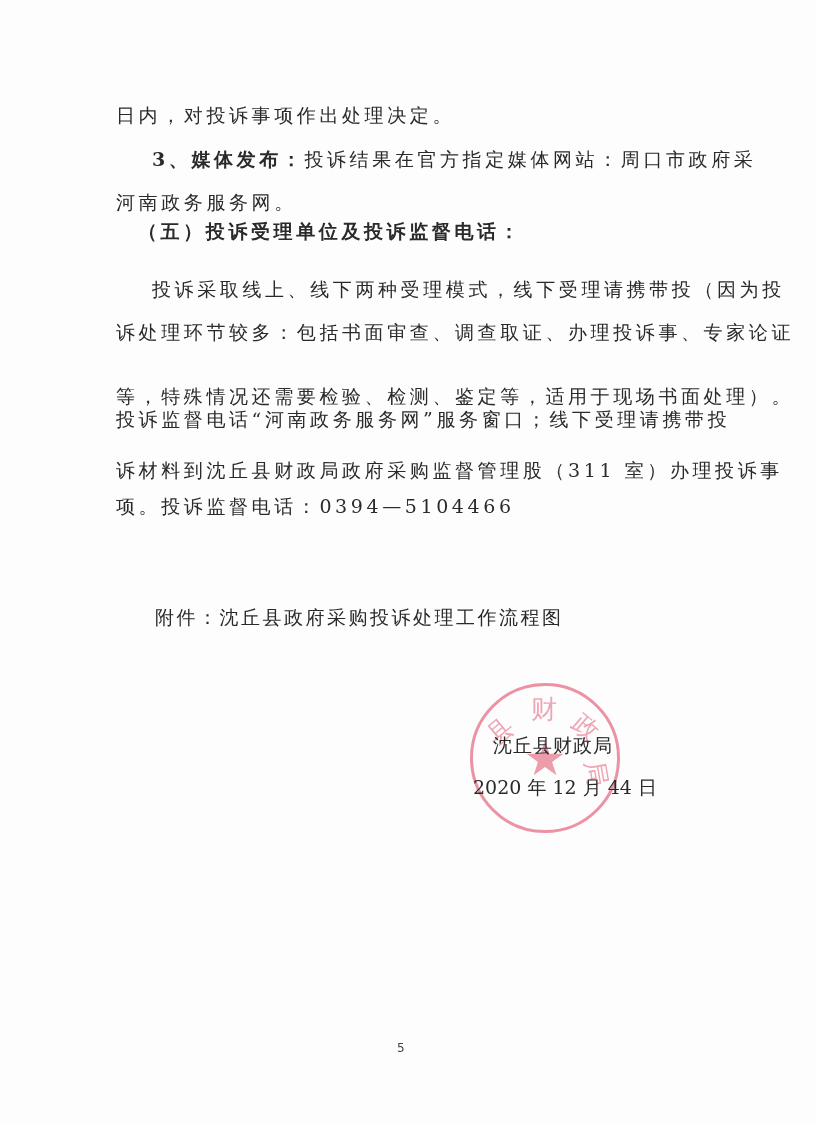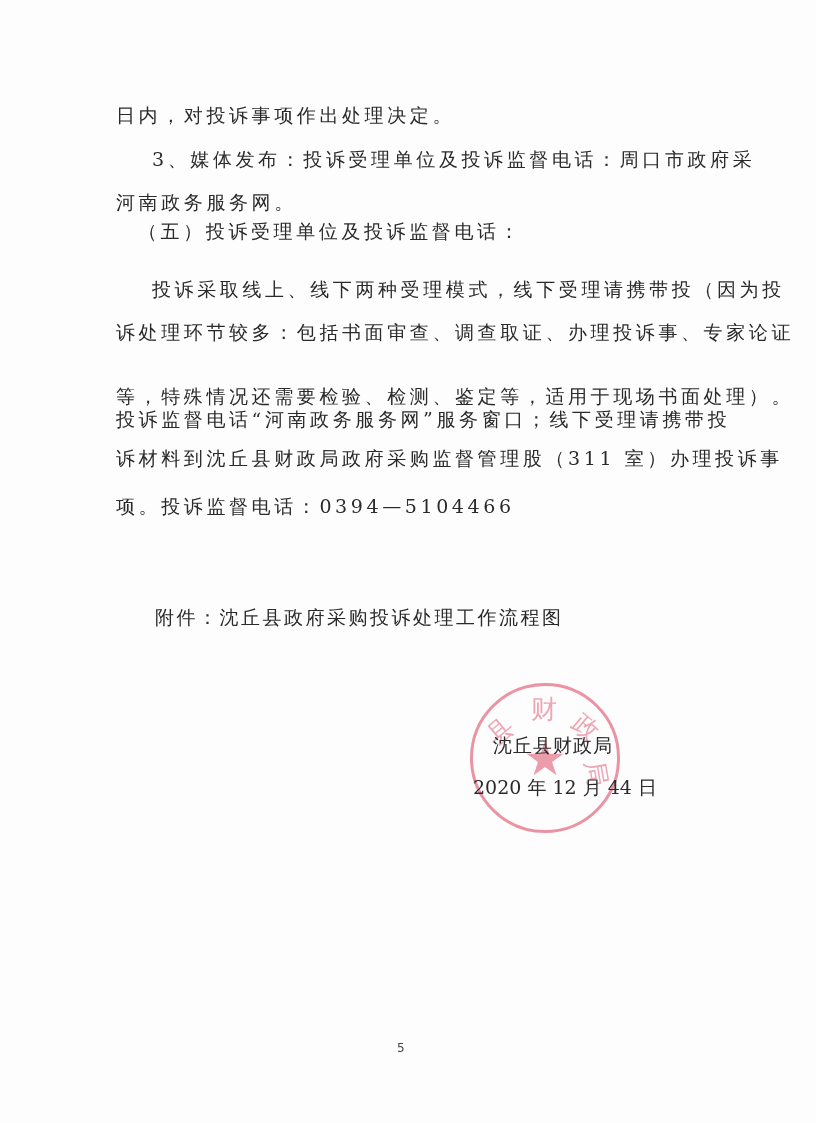--- a/index.html
+++ b/index.html
@@ -13,21 +13,21 @@
     }
     .line {
       position: absolute;
       left: 116px;
       font-size: 19px;
       letter-spacing: 3.6px;
       white-space: nowrap;
       line-height: 24px;
     }
     .indent { left: 152px; }
-    .bold { font-weight: normal; }
+    .bold { font-weight: bold; }
     .seal {
       position: absolute;
       left: 470px; top: 683px;
       width: 150px; height: 150px;
       border-radius: 50%;
       border: 3px solid rgba(220, 60, 90, 0.55);
       box-sizing: border-box;
     }
     .seal-star {
       position: absolute; left: 50%; top: 50%;
@@ -55,31 +55,31 @@
       color: #444;
     }
   </style>
 </head>
 <body>
 
 <div>
   <div class="line" style="top:103px">日内，对投诉事项作出处理决定。</div>
 
   <div class="line indent" style="top:147px">
-    <span class="bold">3、媒体发布：</span><span>投诉受理单位及投诉监督电话：周口市政府采</span>
+    <span class="bold">3、媒体发布：</span><span>投诉结果在官方指定媒体网站：周口市政府采</span>
   </div>
   <div class="line" style="top:190px">河南政务服务网。</div>
 
   <div class="line indent bold" style="top:219px; left:138px">（五）投诉受理单位及投诉监督电话：</div>
 
   <div class="line indent" style="top:277px">投诉采取线上、线下两种受理模式，线下受理请携带投（因为投</div>
   <div class="line" style="top:320px">诉处理环节较多：包括书面审查、调查取证、办理投诉事、专家论证</div>
   <div class="line" style="top:384px">等，特殊情况还需要检验、检测、鉴定等，适用于现场书面处理）。</div>
   <div class="line" style="top:407px">投诉监督电话“河南政务服务网”服务窗口；线下受理请携带投</div>
-  <div class="line" style="top:446px">诉材料到沈丘县财政局政府采购监督管理股（311 室）办理投诉事</div>
+  <div class="line" style="top:458px">诉材料到沈丘县财政局政府采购监督管理股（311 室）办理投诉事</div>
   <div class="line" style="top:494px">项。投诉监督电话：0394—5104466</div>
 
   <div class="line indent" style="top:605px; left:155px; letter-spacing:2.5px">附件：沈丘县政府采购投诉处理工作流程图</div>
 
   <div class="seal">
     <span class="seal-star">★</span>
     <span class="seal-text" style="left:14px; top:28px; transform:rotate(-40deg)">县</span>
     <span class="seal-text" style="left:58px; top:6px">财</span>
     <span class="seal-text" style="left:100px; top:24px; transform:rotate(40deg)">政</span>
     <span class="seal-text" style="left:110px; top:70px; transform:rotate(80deg)">局</span>

